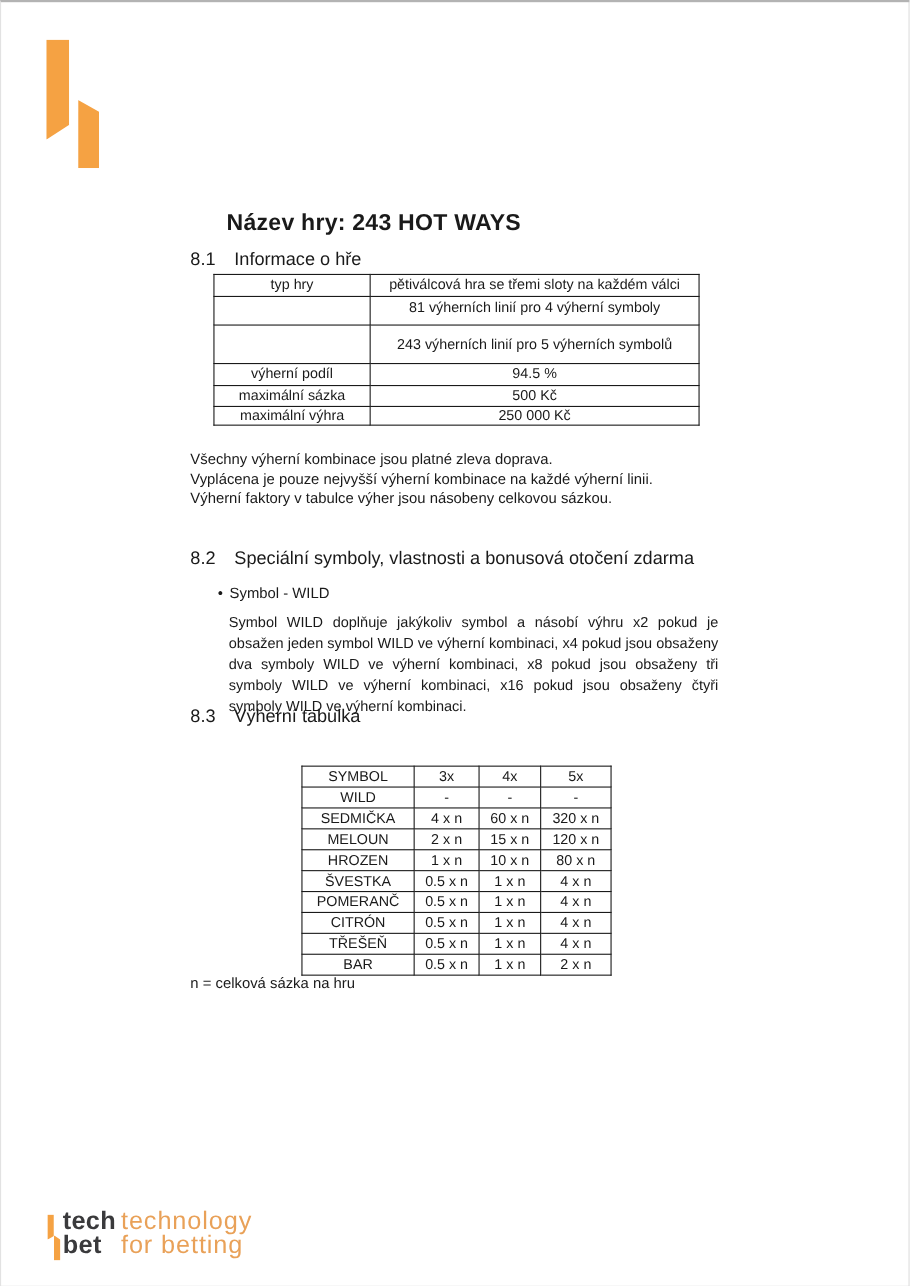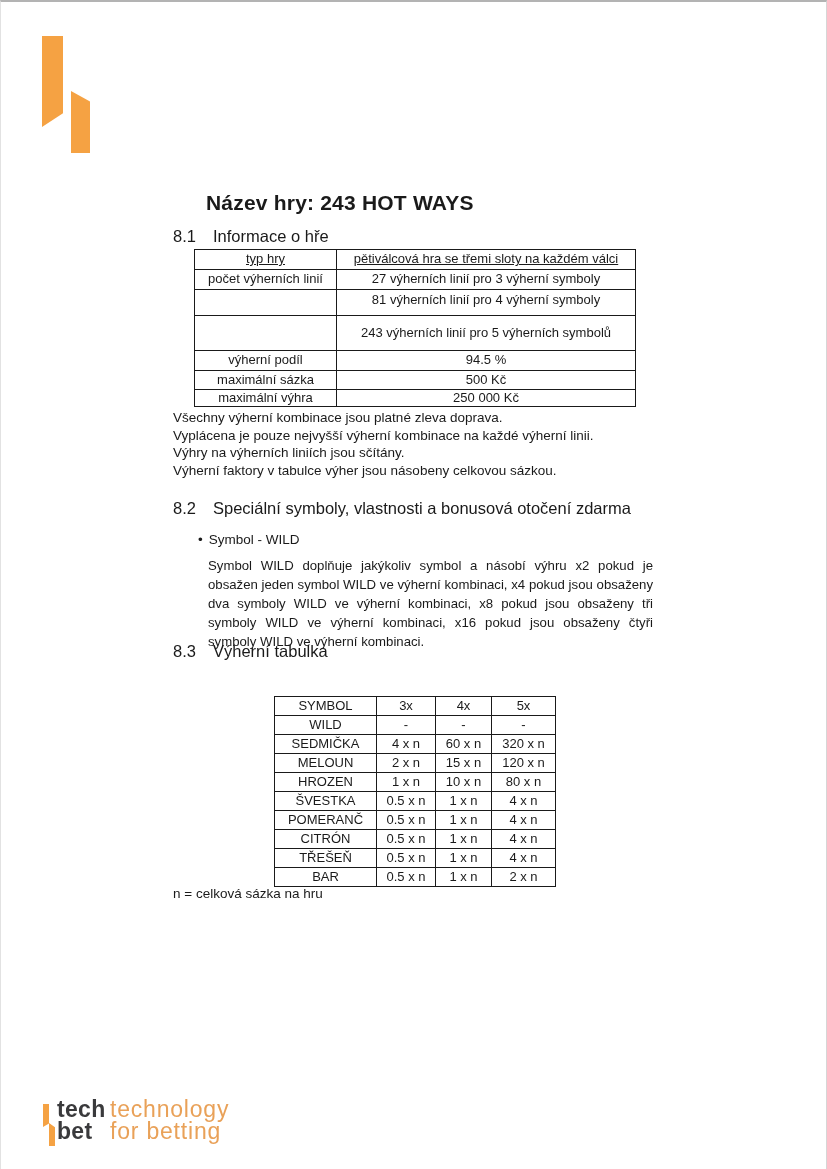--- a/index.html
+++ b/index.html
@@ -62,27 +62,23 @@
     <span class="section-number">8.1</span>
     <span>Informace o hře</span>
   </div>
 
   <table id="info-table">
     <colgroup>
         <col style="width:142px">
         <col style="width:299px">
       </colgroup>
     <tbody id="info-table-body">
-        <tr style="height: 20px; text-decoration: underline;">
+        <tr style="height: 20px;">
           <td>typ hry</td>
           <td>pětiválcová hra se třemi sloty na každém válci</td>
-        </tr>
-        <tr style="height: 20px;">
-          <td>počet výherních linií</td>
-          <td>27 výherních linií pro 3 výherní symboly</td>
         </tr>
         <tr class="cell-top" style="height: 26px; padding-left: 40px;">
           <td></td>
           <td>81 výherních linií pro 4 výherní symboly</td>
         </tr>
         <tr style="height: 35px;">
           <td></td>
           <td>243 výherních linií pro 5 výherních symbolů</td>
         </tr>
         <tr style="height: 20px;">
@@ -96,21 +92,20 @@
         <tr style="height: 17px;">
           <td>maximální výhra</td>
           <td>250 000 Kč</td>
         </tr>
       </tbody>
   </table>
 
   <div id="rules">
       <div>Všechny výherní kombinace jsou platné zleva doprava.</div>
       <div>Vyplácena je pouze nejvyšší výherní kombinace na každé výherní linii.</div>
-      <div>Výhry na výherních liniích jsou sčítány.</div>
       <div>Výherní faktory v tabulce výher jsou násobeny celkovou sázkou.</div>
     </div>
 
   <div id="heading-82" class="section-heading">
     <span class="section-number">8.2</span>
     <span>Speciální symboly, vlastnosti a bonusová otočení zdarma</span>
   </div>
 
   <div id="wild-bullet">
     <span class="dot">•</span><span>Symbol - WILD</span>

